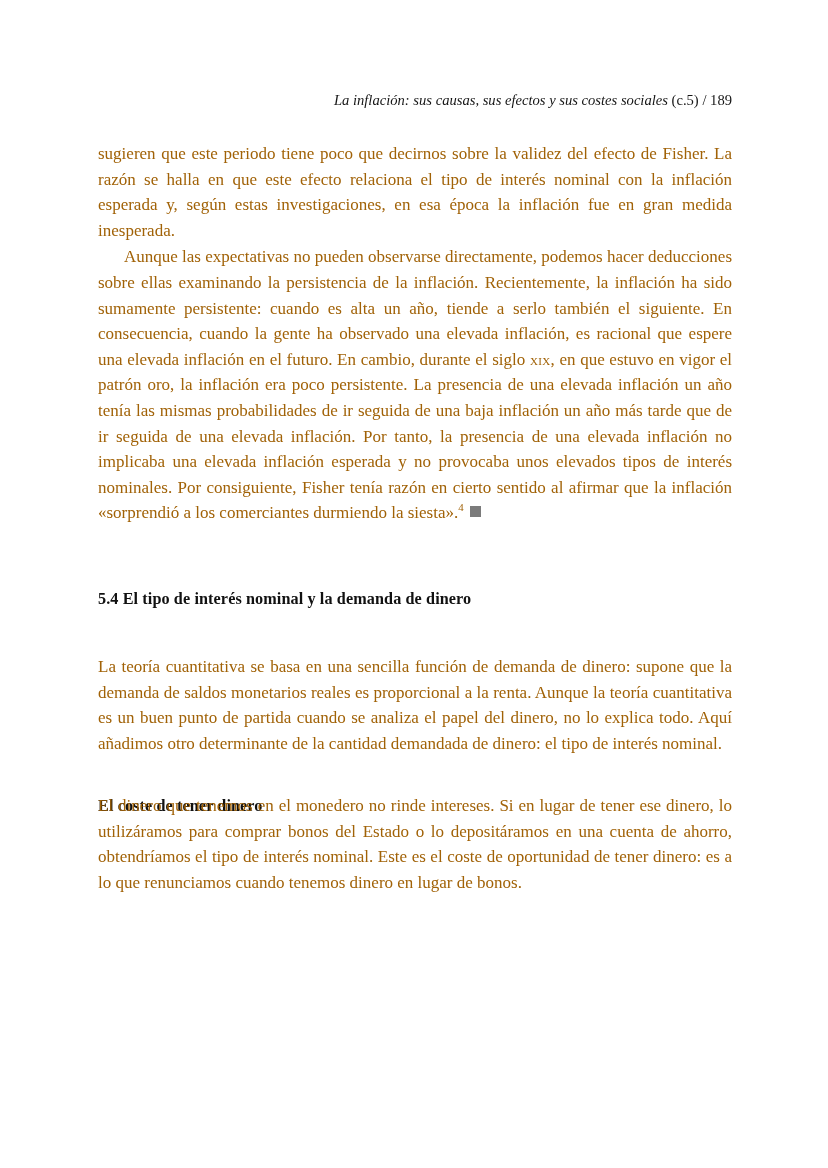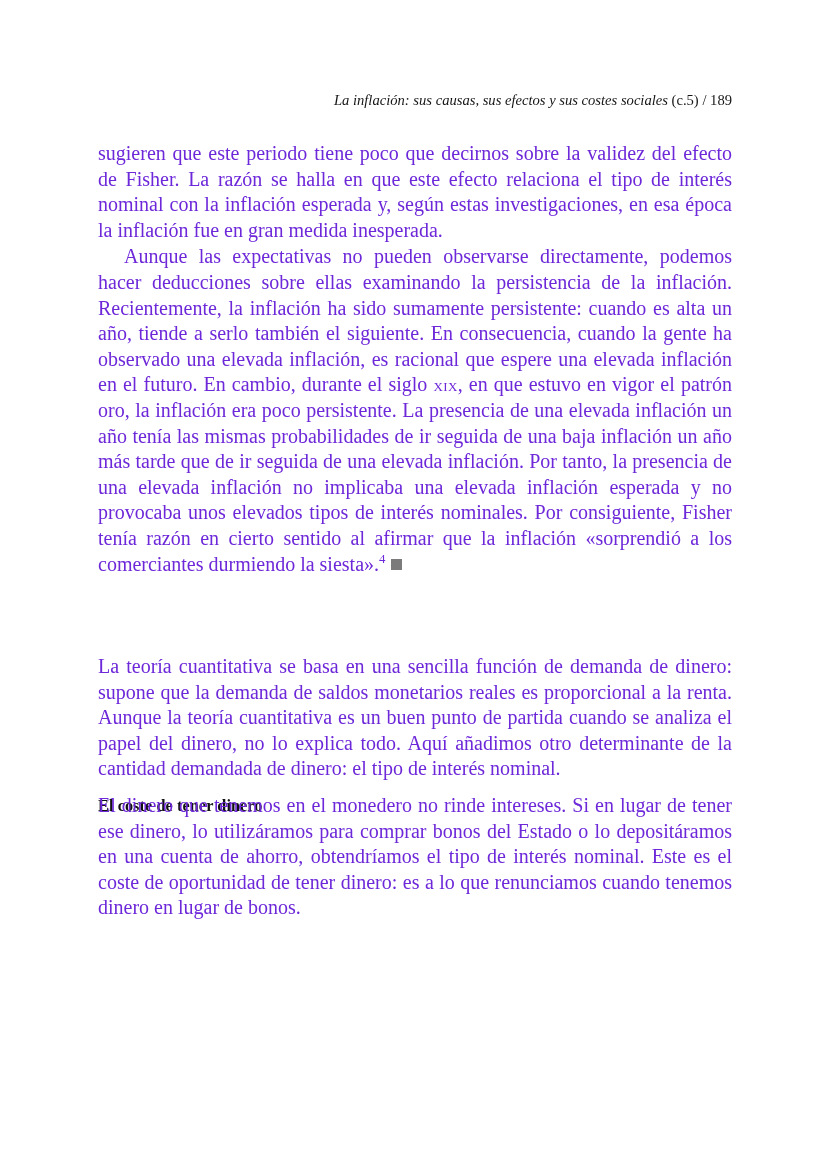--- a/index.html
+++ b/index.html
@@ -43,26 +43,26 @@
   }
 
   
   .body-block {
     position: absolute;
     left: 98px;
     width: 634px;
   }
   p.para {
     margin: 0;
-    font-size: 20px;
+    font-size: 17px;
     line-height: 25.6px;
     text-align: justify;
     text-justify: inter-word;
     hyphens: manual;
-    color: #6d28d9;
+    color: #a16207;
   }
   p.para.indent {
     text-indent: 26px;
   }
   p.para + p.para {
     margin-top: 1px;
   }
 
   .smallcaps {
     font-variant: small-caps;
@@ -143,20 +143,23 @@
 
   <div class="running-head">
     <span class="rh-title">La inflación: sus causas, sus efectos y sus costes sociales</span><span>&nbsp;</span><span class="rh-chapter">(c.5)</span><span>&nbsp;</span><span class="rh-sep">/</span><span>&nbsp;</span><span class="rh-folio">189</span>
   </div>
 
   <div class="body-block" style="top:141px;">
     <p class="para"><span>sugieren que este periodo tiene poco que decirnos sobre la validez del efecto de Fisher. La razón se halla en que este efecto relaciona el tipo de interés nominal con la inflación esperada y, según estas investigaciones, en esa época la inflación fue en gran medida inesperada.</span></p>
     <p class="para indent"><span>Aunque las expectativas no pueden observarse directamente, podemos hacer deducciones sobre ellas examinando la persistencia de la inflación. Recientemente, la inflación ha sido sumamente persistente: cuando es alta un año, tiende a serlo también el siguiente. En consecuencia, cuando la gente ha observado una elevada inflación, es racional que espere una elevada inflación en el futuro. En cambio, durante el siglo </span><span class="smallcaps">xix</span><span>, en que estuvo en vigor el patrón oro, la inflación era poco persistente. La presencia de una elevada inflación un año tenía las mismas probabilidades de ir seguida de una baja inflación un año más tarde que de ir seguida de una elevada inflación. Por tanto, la presencia de una elevada inflación no implicaba una elevada inflación esperada y no provocaba unos elevados tipos de interés nominales. Por consiguiente, Fisher tenía razón en cierto sentido al afirmar que la inflación «sorprendió a los comerciantes durmiendo la siesta».</span><sup class="fn-ref">4</sup><span class="end-marker"></span></p>
   </div>
 
+  <div class="body-block" style="top:588px;">
+    <h2 class="section-heading">5.4 El tipo de interés nominal y la demanda de dinero</h2>
+  </div>
 
   <div class="body-block" style="top:654px;">
     <p class="para"><span>La teoría cuantitativa se basa en una sencilla función de demanda de dinero: supone que la demanda de saldos monetarios reales es proporcional a la renta. Aunque la teoría cuantitativa es un buen punto de partida cuando se analiza el papel del dinero, no lo explica todo. Aquí añadimos otro determinante de la cantidad demandada de dinero: el tipo de interés nominal.</span></p>
   </div>
 
   <div class="body-block" style="top:795px;">
     <h3 class="sub-heading">El coste de tener dinero</h3>
   </div>
 
   <div class="body-block" style="top:793px;">

